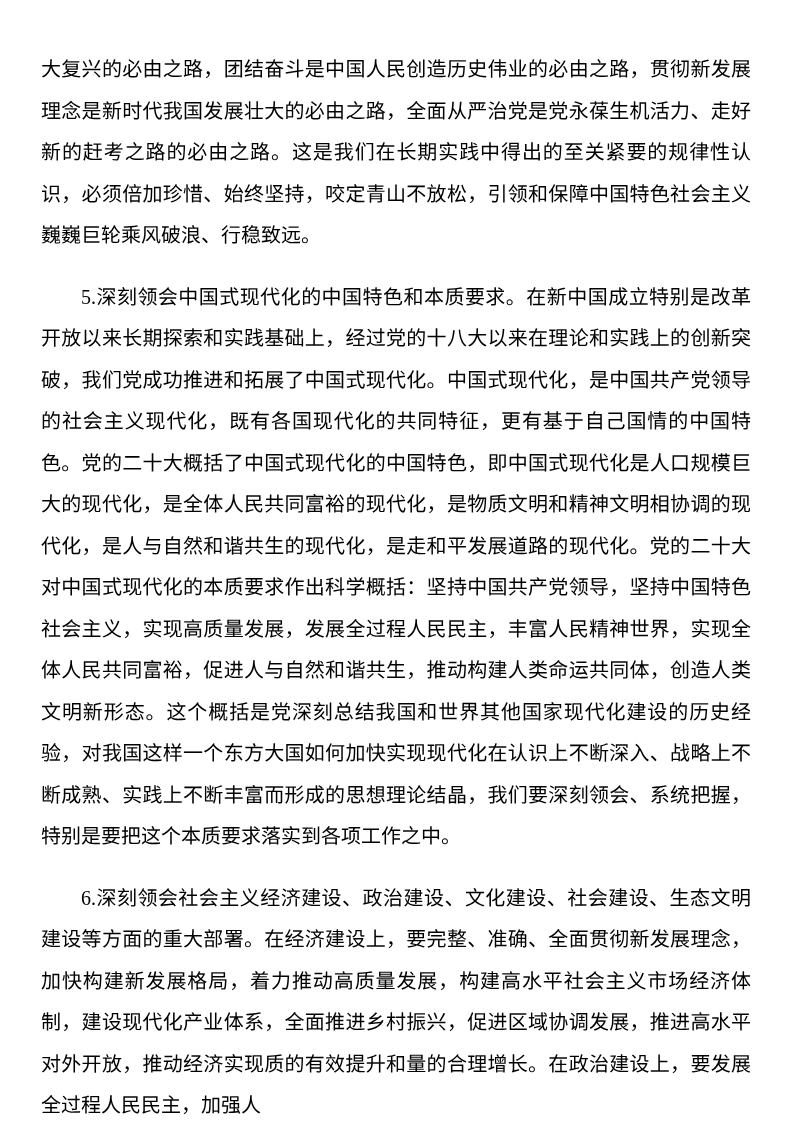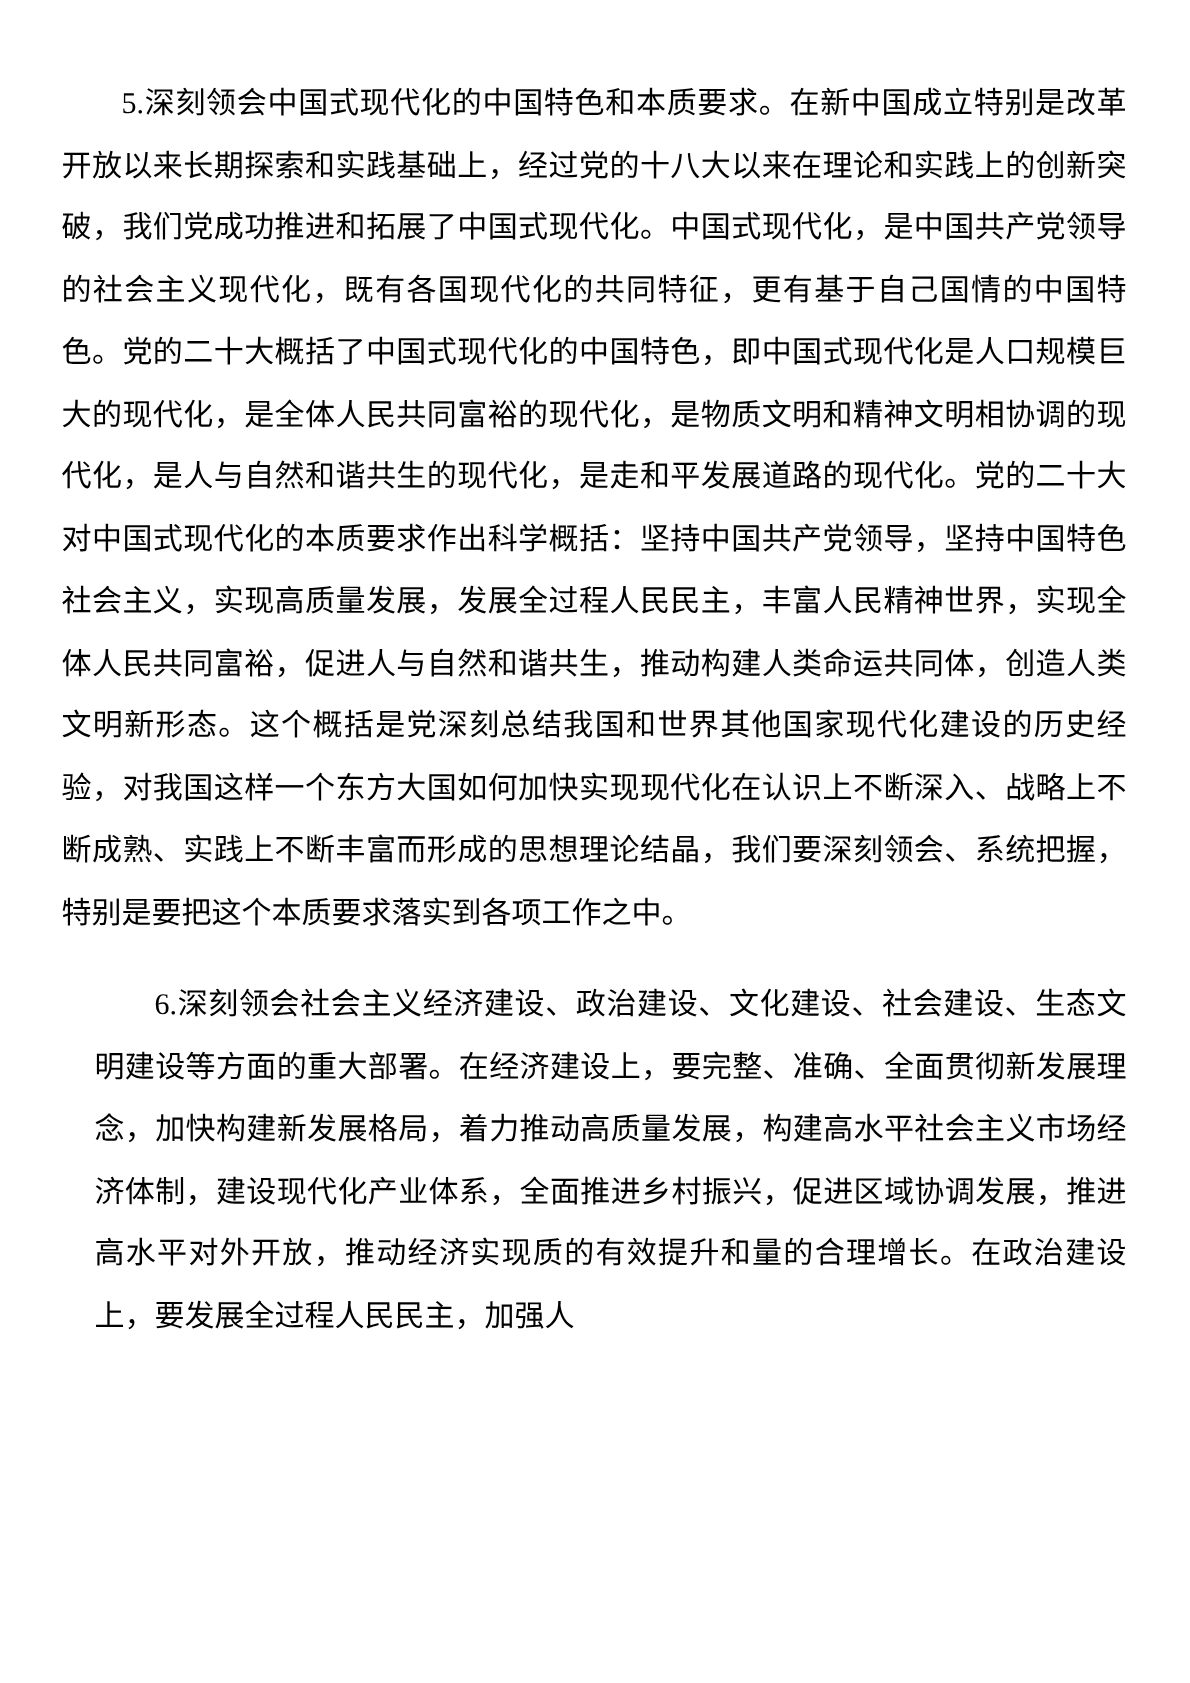--- a/index.html
+++ b/index.html
@@ -23,27 +23,27 @@
     line-height: 41.5px;
     color: #000000;
     text-align: justify;
   }
   .doc-body p {
     margin: 0;
     word-break: break-all;
   }
   .doc-body p + p {
     margin-top: 20px;
-    margin-left: 22px;
   }
   .doc-body p.indent {
     text-indent: 2em;
   }
 </style>
 </head>
 <body>
 
 <div class="page">
   <div class="doc-body">
+    <p>大复兴的必由之路，团结奋斗是中国人民创造历史伟业的必由之路，贯彻新发展理念是新时代我国发展壮大的必由之路，全面从严治党是党永葆生机活力、走好新的赶考之路的必由之路。这是我们在长期实践中得出的至关紧要的规律性认识，必须倍加珍惜、始终坚持，咬定青山不放松，引领和保障中国特色社会主义巍巍巨轮乘风破浪、行稳致远。</p>
     <p class="indent">5.深刻领会中国式现代化的中国特色和本质要求。在新中国成立特别是改革开放以来长期探索和实践基础上，经过党的十八大以来在理论和实践上的创新突破，我们党成功推进和拓展了中国式现代化。中国式现代化，是中国共产党领导的社会主义现代化，既有各国现代化的共同特征，更有基于自己国情的中国特色。党的二十大概括了中国式现代化的中国特色，即中国式现代化是人口规模巨大的现代化，是全体人民共同富裕的现代化，是物质文明和精神文明相协调的现代化，是人与自然和谐共生的现代化，是走和平发展道路的现代化。党的二十大对中国式现代化的本质要求作出科学概括：坚持中国共产党领导，坚持中国特色社会主义，实现高质量发展，发展全过程人民民主，丰富人民精神世界，实现全体人民共同富裕，促进人与自然和谐共生，推动构建人类命运共同体，创造人类文明新形态。这个概括是党深刻总结我国和世界其他国家现代化建设的历史经验，对我国这样一个东方大国如何加快实现现代化在认识上不断深入、战略上不断成熟、实践上不断丰富而形成的思想理论结晶，我们要深刻领会、系统把握，特别是要把这个本质要求落实到各项工作之中。</p>
     <p class="indent">6.深刻领会社会主义经济建设、政治建设、文化建设、社会建设、生态文明建设等方面的重大部署。在经济建设上，要完整、准确、全面贯彻新发展理念，加快构建新发展格局，着力推动高质量发展，构建高水平社会主义市场经济体制，建设现代化产业体系，全面推进乡村振兴，促进区域协调发展，推进高水平对外开放，推动经济实现质的有效提升和量的合理增长。在政治建设上，要发展全过程人民民主，加强人</p>
   </div>
 </div>
 
 </body></html>

